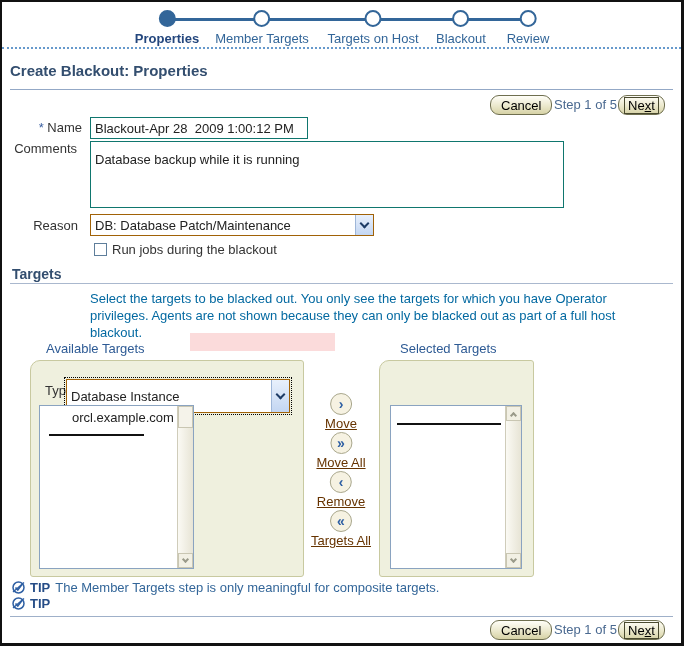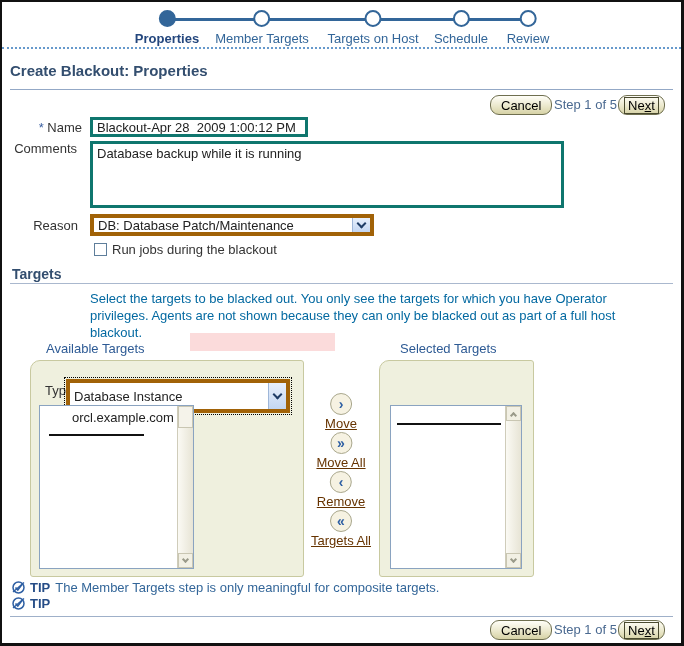--- a/index.html
+++ b/index.html
@@ -31,26 +31,26 @@
   }
   .btn.cancel{left:488px;}
   .btn.next{left:616px;padding:0 5px;}
   .btn.next .inner{border:1px solid #4A4A2F;padding:0 3px;line-height:15px;background:transparent;}
   .key-underline{text-decoration:underline;}
   .step-indicator{position:absolute;left:552px;top:2px;color:#4A6990;font-size:13px;white-space:nowrap;}
   
   .field-label{position:absolute;width:80px;text-align:right;color:#333;}
   .req{color:#3B5FA0;}
   .text-input{
-    position:absolute;border:3px solid #0f766e;background:#fff;font-family:"Liberation Sans",sans-serif;
-    font-size:13px;color:#222;padding:2px 4px;
+    position:absolute;border:1px solid #0f766e;background:#fff;font-family:"Liberation Sans",sans-serif;
+    font-size:13px;color:#222;padding:10px 4px;
   }
   textarea.text-input{resize:none;line-height:16px;}
   .selectbox{
-    position:absolute;border:4px solid #a16207;background:#fff;display:flex;align-items:center;
+    position:absolute;border:1px solid #a16207;background:#fff;display:flex;align-items:center;
     font-size:13px;color:#222;
   }
   .selectbox .sel-text{flex:1;padding:0 4px;white-space:nowrap;overflow:hidden;}
   .sel-btn{
     width:18px;align-self:stretch;background:linear-gradient(#E8F0FC,#C3D6F2);
     border-left:1px solid #9EB6D8;display:flex;align-items:center;justify-content:center;
   }
   .chev{width:7px;height:7px;border-right:2px solid #1E3C66;border-bottom:2px solid #1E3C66;transform:rotate(45deg);margin-top:-4px;}
   .focus-dotted{outline:1px dotted #000;outline-offset:1px;}
   .checkbox{position:absolute;left:92px;top:241px;width:13px;height:13px;border:1px solid #5E7E9B;background:#fff;}
@@ -108,21 +108,21 @@
   <div class="train-step" style="left:260px;">
     <div class="train-circle"></div>
     <div class="train-label">Member Targets</div>
   </div>
   <div class="train-step" style="left:371px;">
     <div class="train-circle"></div>
     <div class="train-label">Targets on Host</div>
   </div>
   <div class="train-step" style="left:459px;">
     <div class="train-circle"></div>
-    <div class="train-label">Schedule</div>
+    <div class="train-label">Blackout</div>
   </div>
   <div class="train-step" style="left:526px;">
     <div class="train-circle"></div>
     <div class="train-label">Review</div>
   </div>
 
   <div class="dotted-rule"></div>
 
   <div class="page-title">Create Blackout: Properties</div>
   <div class="title-rule"></div>

